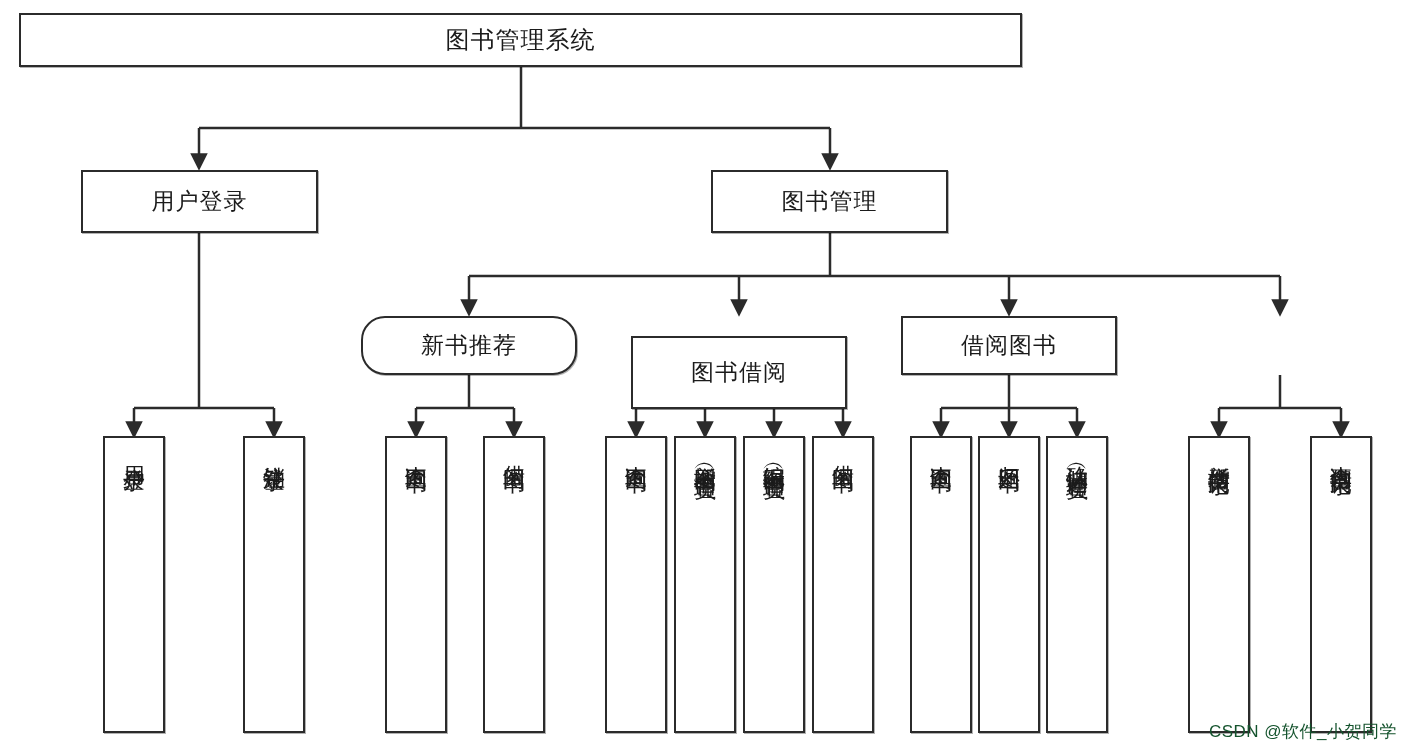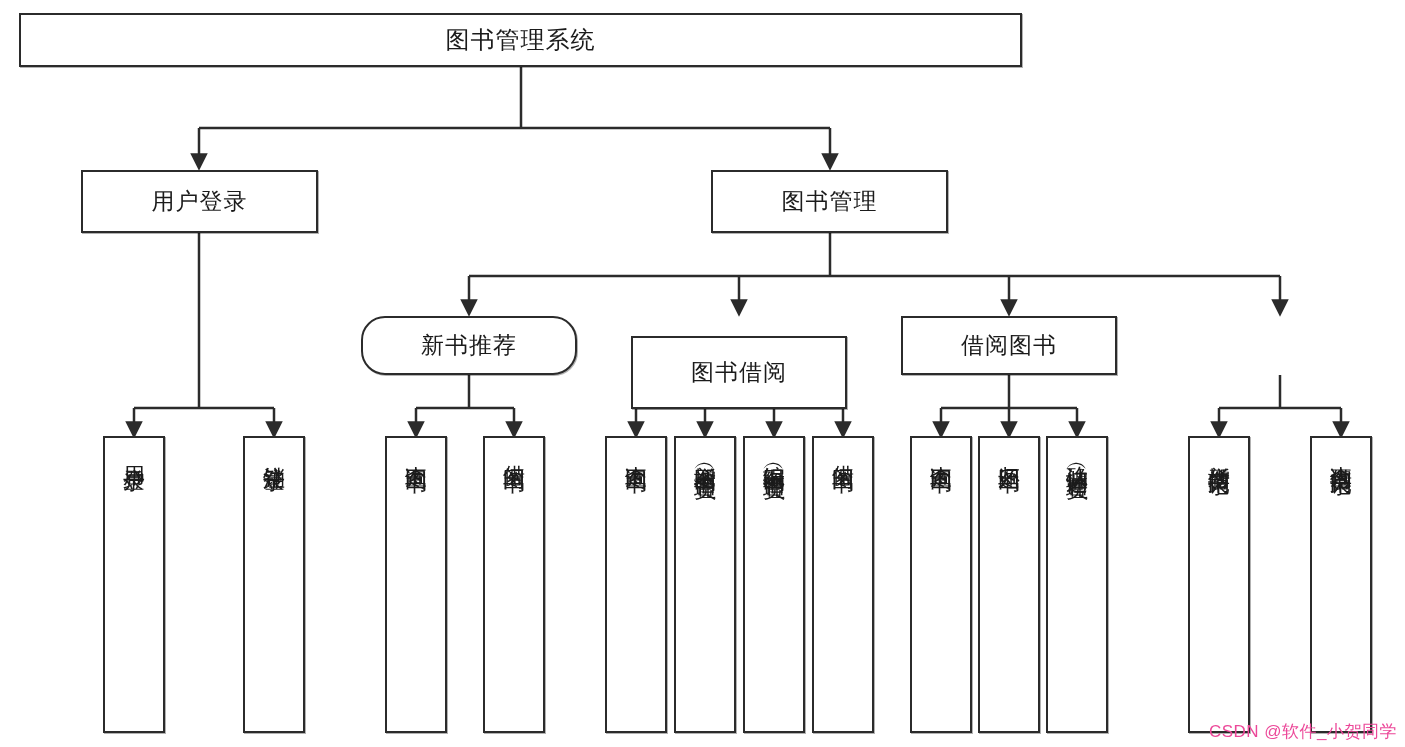--- a/index.html
+++ b/index.html
@@ -56,21 +56,21 @@
     line-height: 1.28;
     letter-spacing: 2px;
     white-space: nowrap;
     color: #1b1b1b;
   }
   .watermark {
     position: absolute;
     right: 8px;
     bottom: 4px;
     font-size: 17px;
-    color: #ec4899;
+    color: #14532d;
     letter-spacing: 0.5px;
     white-space: nowrap;
   }
 </style>
 </head>
 <body>
 
 <div id="canvas">
 
   <svg id="wires" viewBox="0 0 1405 747" xmlns="http://www.w3.org/2000/svg">

